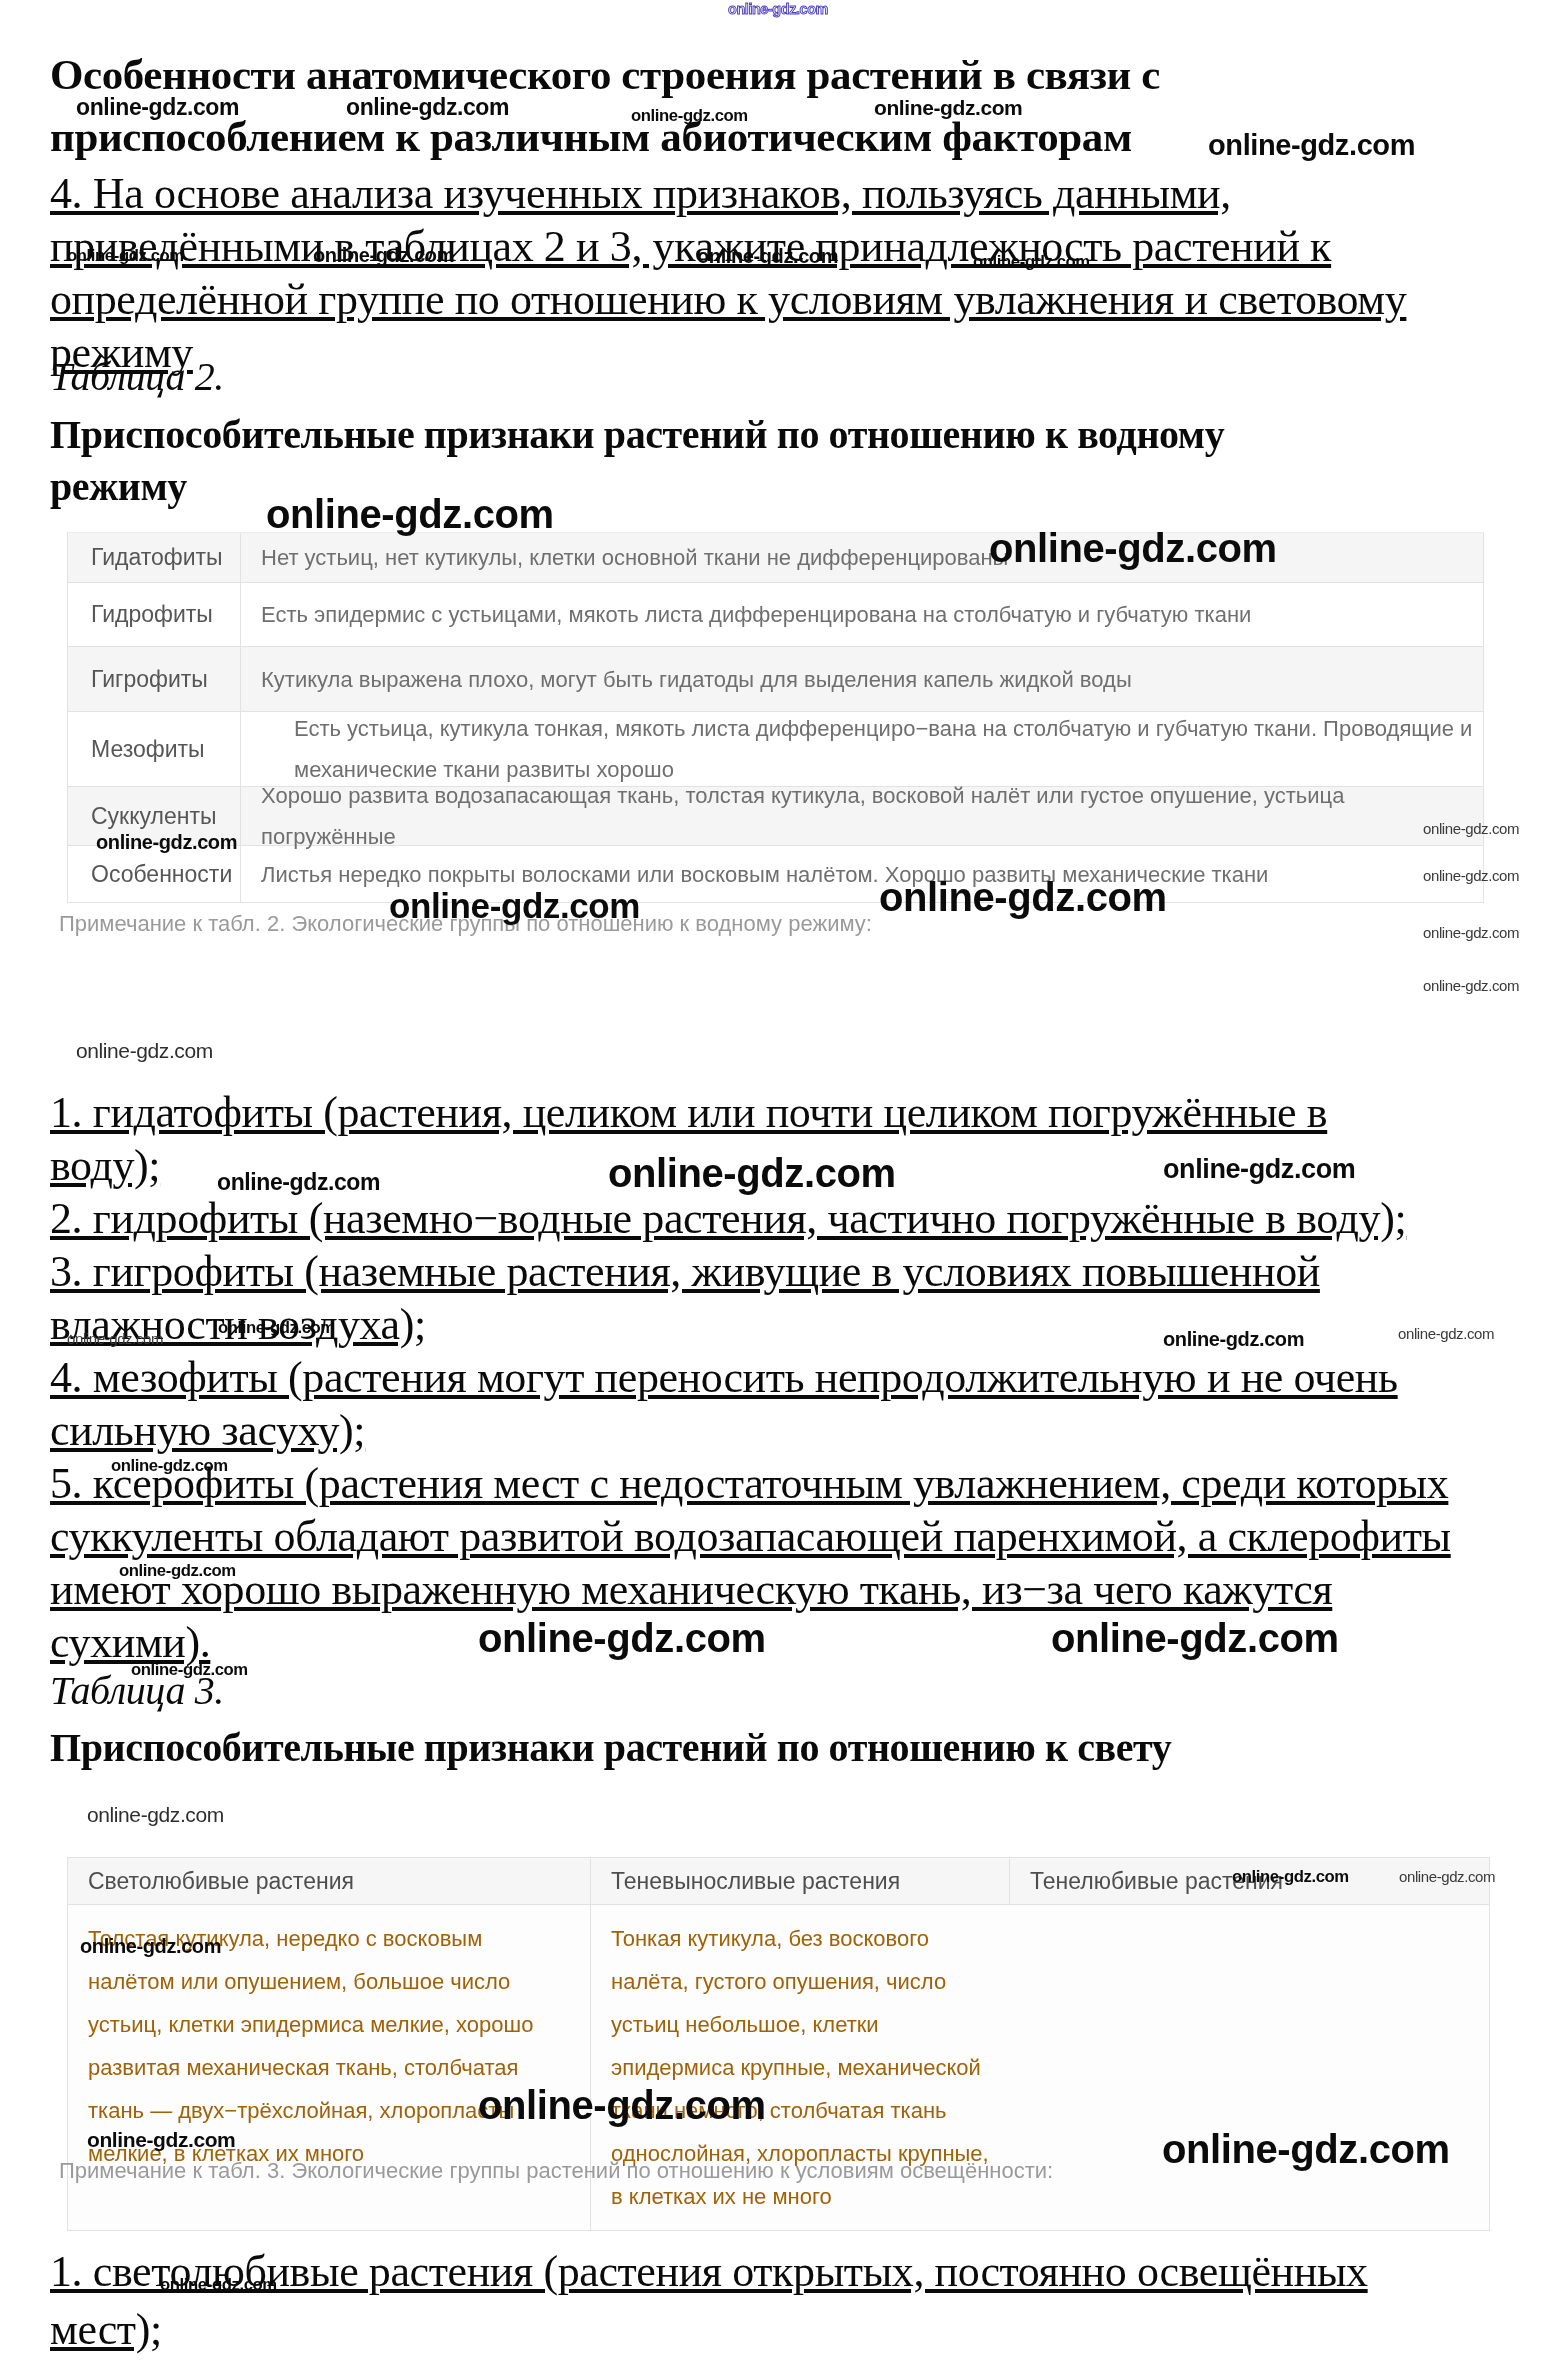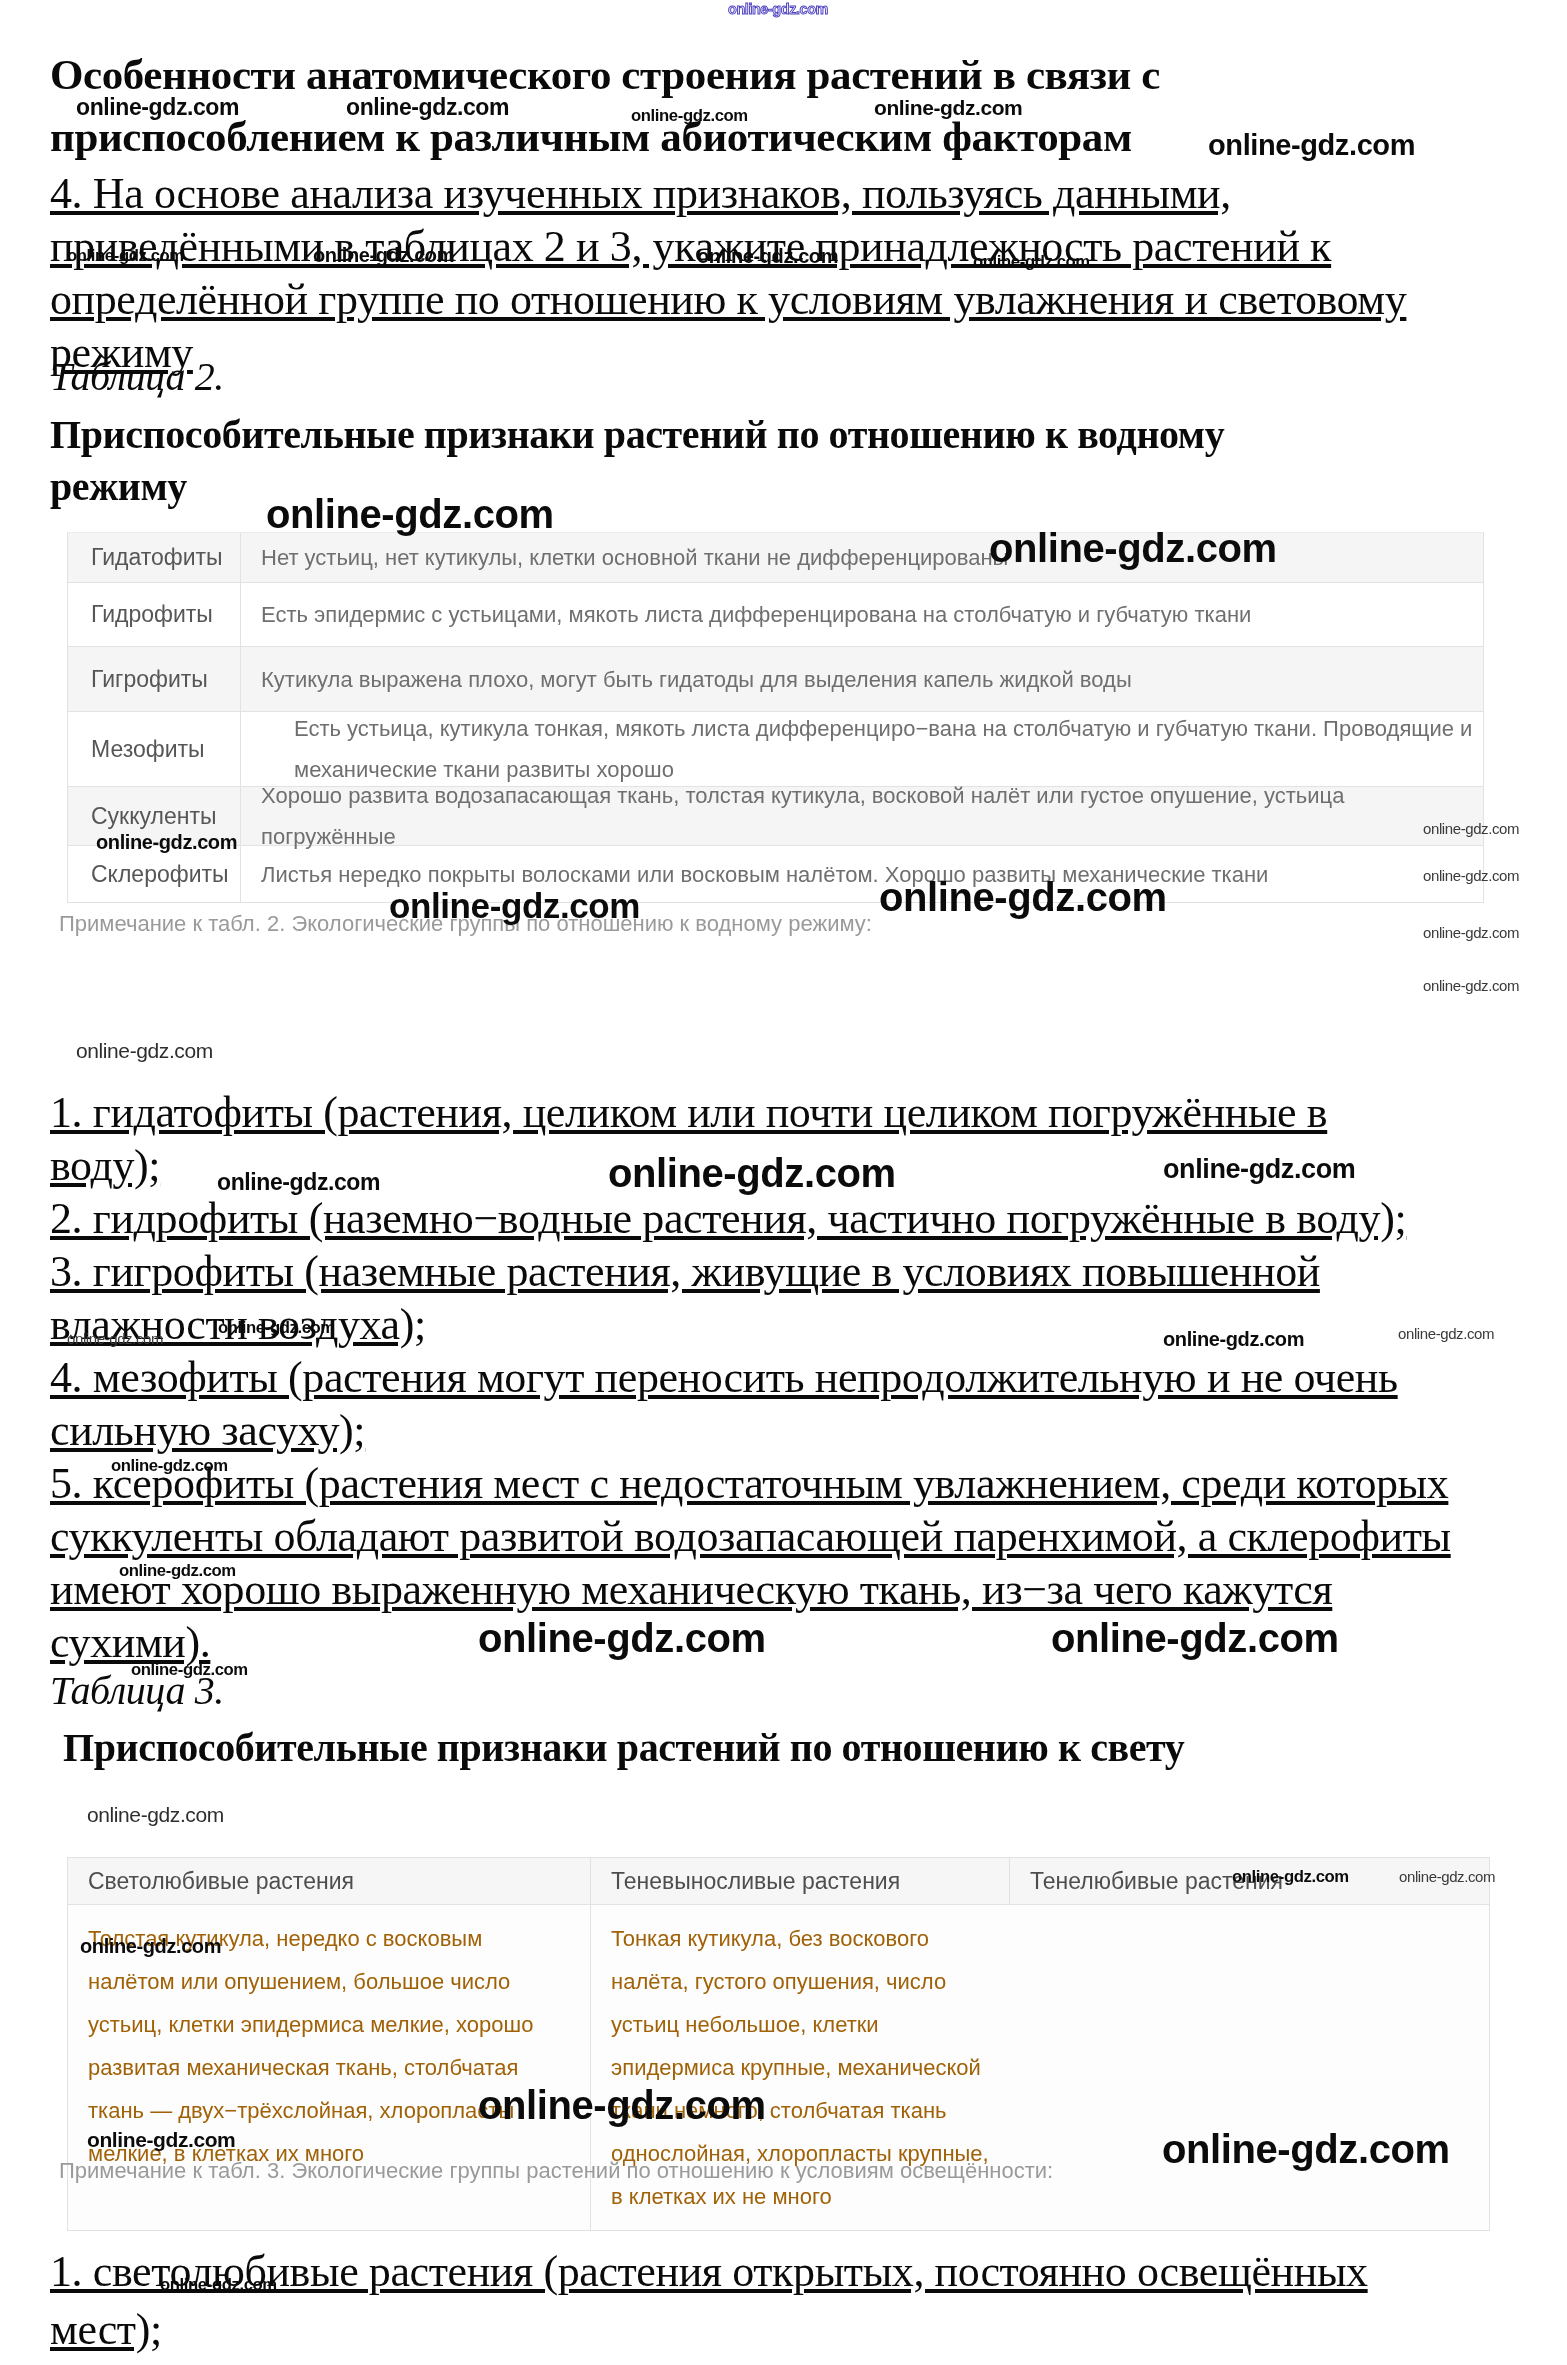--- a/index.html
+++ b/index.html
@@ -97,42 +97,42 @@
     </div>
     <div class="t2row" style="height:75px;gap:33px;">
       <div class="t2label">Мезофиты</div>
       <div class="t2cell">Есть устьица, кутикула тонкая, мякоть листа дифференциро−вана на столбчатую и губчатую ткани. Проводящие и механические ткани развиты хорошо</div>
     </div>
     <div class="t2row alt" style="height:59px;">
       <div class="t2label">Суккуленты</div>
       <div class="t2cell">Хорошо развита водозапасающая ткань, толстая кутикула, восковой налёт или густое опушение, устьица погружённые</div>
     </div>
     <div class="t2row" style="height:56px;">
-      <div class="t2label">Склерофиты</div>
+      <div class="t2label">Особенности</div>
       <div class="t2cell">Листья нередко покрыты волосками или восковым налётом. Хорошо развиты механические ткани</div>
     </div>
   </div>
   <div class="abs note" style="left:59px; top:911px;">Примечание к табл. 2. Экологические группы по отношению к водному режиму:</div>
 
   <div class="abs serif body-block" style="left:50px; top:1086px;">
       <div>1. гидатофиты (растения, целиком или почти целиком погружённые в</div>
       <div>воду);</div>
       <div>2. гидрофиты (наземно−водные растения, частично погружённые в воду);</div>
       <div>3. гигрофиты (наземные растения, живущие в условиях повышенной</div>
       <div>влажности воздуха);</div>
       <div>4. мезофиты (растения могут переносить непродолжительную и не очень</div>
       <div>сильную засуху);</div>
       <div>5. ксерофиты (растения мест с недостаточным увлажнением, среди которых</div>
       <div>суккуленты обладают развитой водозапасающей паренхимой, а склерофиты</div>
       <div>имеют хорошо выраженную механическую ткань, из−за чего кажутся</div>
       <div>сухими).</div>
     </div>
 
   <div class="abs serif caption" style="left:50px; top:1667px;">Таблица 3.</div>
-  <div class="abs serif heading-block" style="left:63px; top:1722px;">Приспособительные признаки растений по отношению к свету</div>
+  <div class="abs serif heading-block" style="left:50px; top:1722px;">Приспособительные признаки растений по отношению к свету</div>
 
   <div id="table3">
     <div class="t3row">
       <div class="t3h">Светолюбивые растения</div>
       <div class="t3h">Теневыносливые растения</div>
       <div class="t3h last">Тенелюбивые растения</div>
     </div>
     <div class="t3row">
       <div class="t3c">Толстая кутикула, нередко с восковым налётом или опушением, большое число устьиц, клетки эпидермиса мелкие, хорошо развитая механическая ткань, столбчатая ткань — двух−трёхслойная, хлоропласты мелкие, в клетках их много</div>
       <div class="t3c last">Тонкая кутикула, без воскового налёта, густого опушения, число устьиц небольшое, клетки эпидермиса крупные, механической ткани немного, столбчатая ткань однослойная, хлоропласты крупные, в клетках их не много</div>

